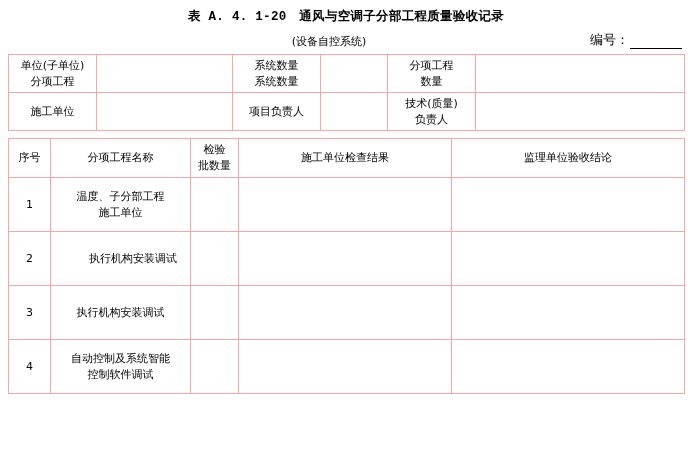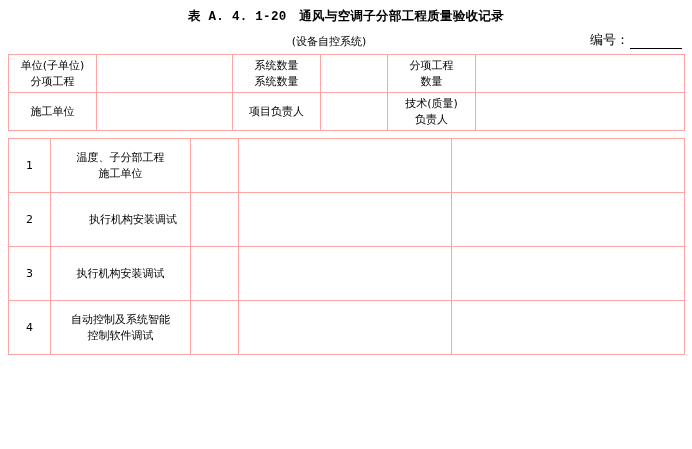--- a/index.html
+++ b/index.html
@@ -160,20 +160,30 @@
 
   <table class="main" style="margin-top:7px;">
     <colgroup>
       <col style="width:42px">
       <col style="width:140px">
       <col style="width:48px">
       <col style="width:213px">
       <col style="width:233px">
     </colgroup>
     <tbody>
+      <tr class="hdr-row">
+        <td>序号</td>
+        <td>分项工程名称</td>
+        <td class="two-line">
+          <div>检验</div>
+          <div>批数量</div>
+        </td>
+        <td>施工单位检查结果</td>
+        <td>监理单位验收结论</td>
+      </tr>
 
       <tr class="item-row">
         <td>1</td>
         <td class="item-name">
           <div>温度、子分部工程</div>
           <div>施工单位</div>
         </td>
         <td></td>
         <td></td>
         <td></td>

